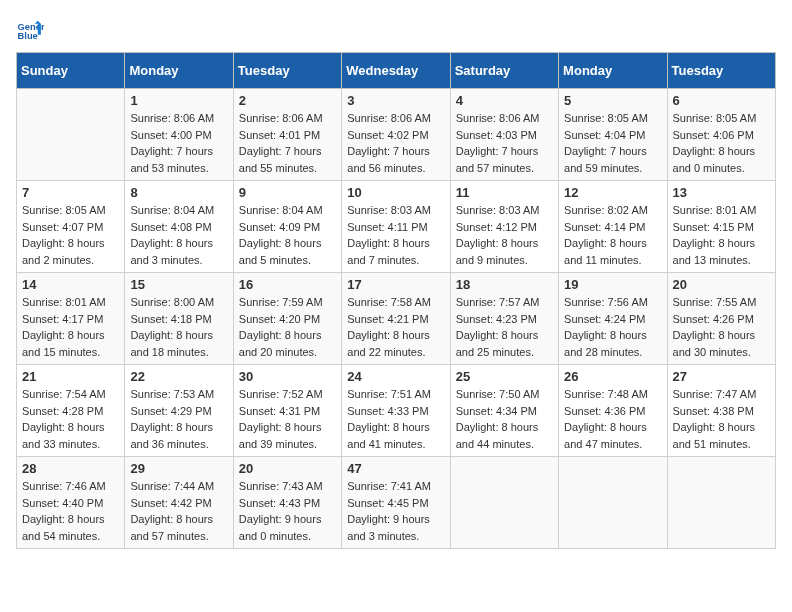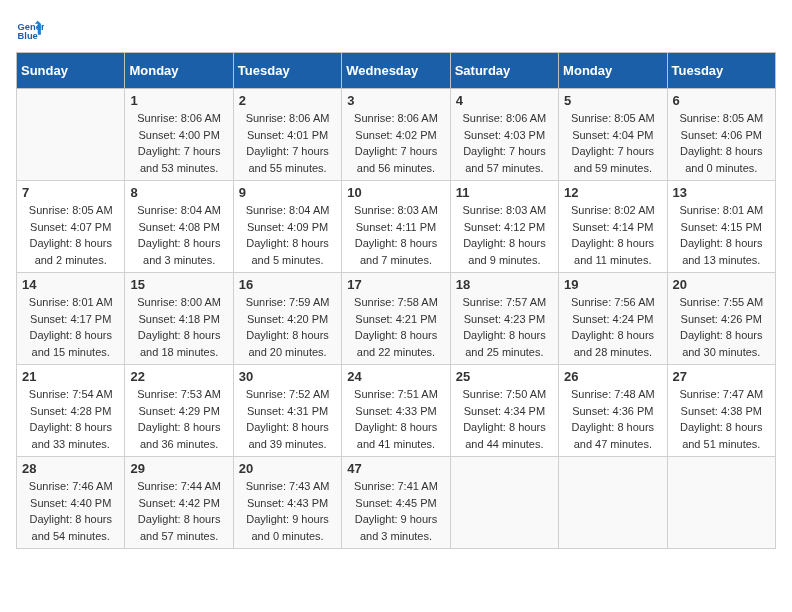--- a/index.html
+++ b/index.html
@@ -65,21 +65,20 @@
     }
     .day-num {
       font-weight: bold;
       font-size: 13px;
       display: block;
       margin-bottom: 2px;
     }
     .cell-info {
       line-height: 1.5;
       font-size: 11px;
-      text-align: center;
     }
     td.empty {
       background: #f0f0f0;
     }
   </style>
 </head>
 <body>
 
 <div class="header-area">
   <div class="logo">

